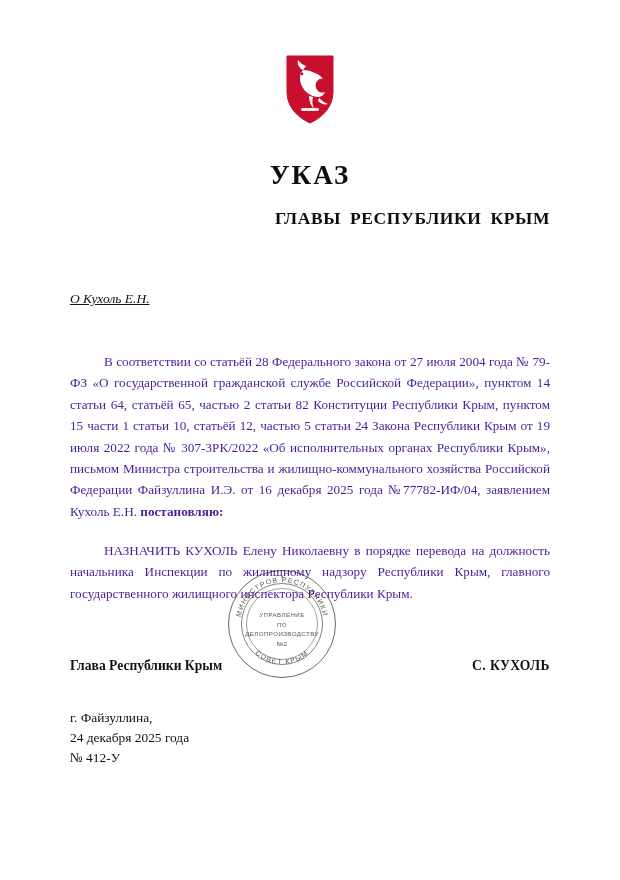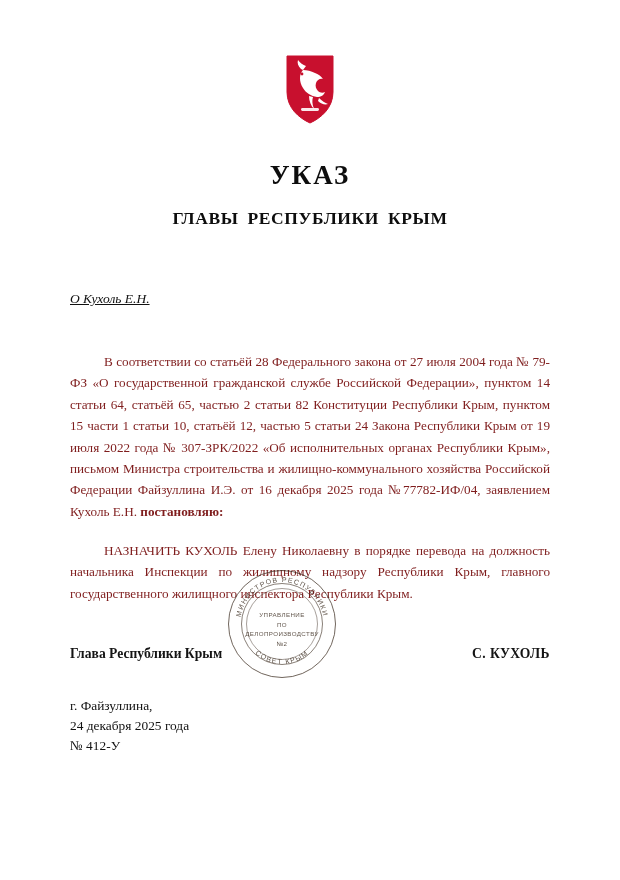--- a/index.html
+++ b/index.html
@@ -37,21 +37,21 @@
   
   .doc-title {
     text-align: center;
     font-size: 27px;
     font-weight: bold;
     letter-spacing: 2px;
     margin-top: 34px;
     color: #0d0d0d;
   }
   .doc-subtitle {
-    text-align: center;
+    text-align: right;
     font-size: 17.5px;
     font-weight: bold;
     letter-spacing: 0.6px;
     margin-top: 17px;
     color: #0d0d0d;
     word-spacing: 4px;
   }
 
   
   .subject {
@@ -62,37 +62,37 @@
     text-decoration: underline;
   }
 
   
   .body-block {
     margin-top: 44px;
     font-size: 13.2px;
     line-height: 1.62;
     text-align: justify;
     text-justify: inter-word;
-    color: #7f1d1d;
+    color: #4c1d95;
   }
   .body-block p {
     margin: 0 0 18px 0;
     text-indent: 34px;
   }
   .body-block p:last-child {
     margin-bottom: 0;
   }
   .bold {
     font-weight: bold;
   }
 
   
   .sign-row {
     position: relative;
-    margin-top: 42px;
+    margin-top: 54px;
     display: flex;
     justify-content: space-between;
     align-items: baseline;
     font-size: 13.6px;
     font-weight: bold;
   }
   .sign-left { white-space: nowrap; }
   .sign-right { white-space: nowrap; letter-spacing: 0.4px; }
 
   

